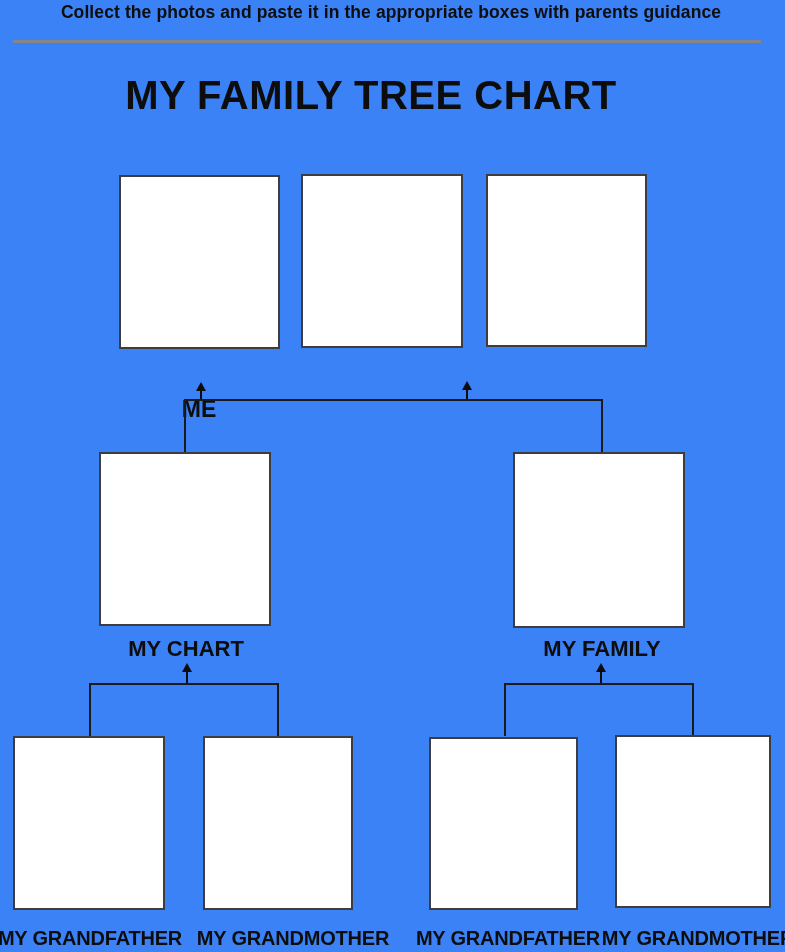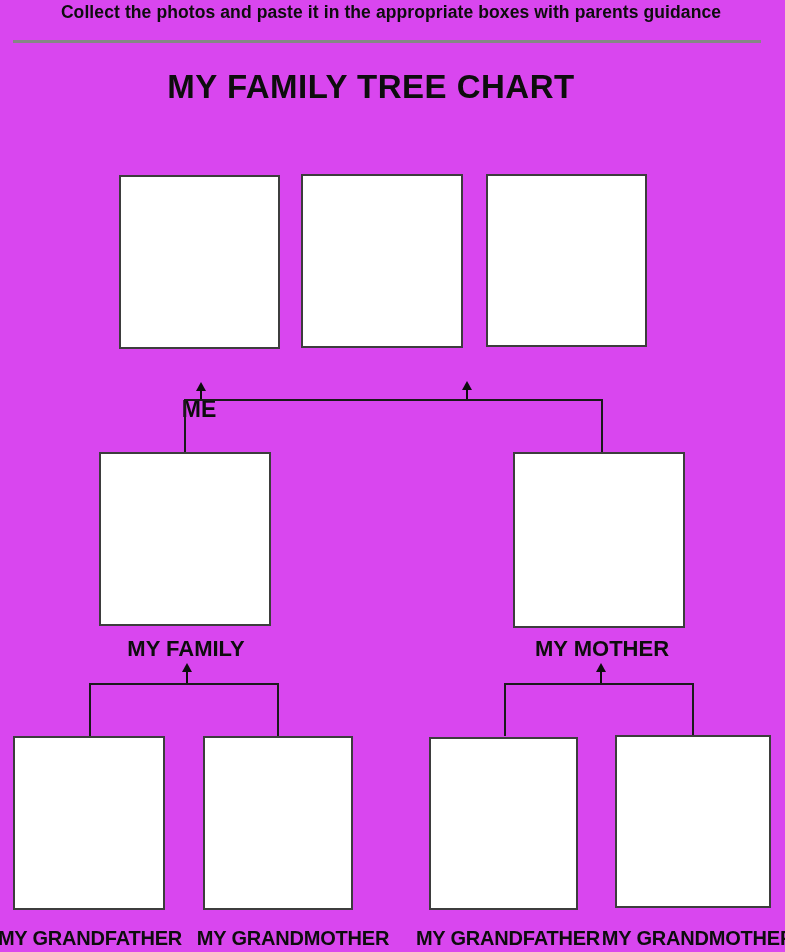--- a/index.html
+++ b/index.html
@@ -4,34 +4,34 @@
 <style>
   html, body {
     margin: 0;
     padding: 0;
     background: #ffffff;
   }
   #page {
     position: relative;
     width: 785px;
     height: 952px;
-    background: #d946ef;
+    background: #3b82f6;
     font-family: "Liberation Sans", "DejaVu Sans", sans-serif;
     color: #111;
     overflow: hidden;
   }
   .txt {
     position: absolute;
     font-weight: bold;
     white-space: nowrap;
     transform: translateX(-50%);
     color: #0d0d0d;
   }
   .instruction { font-size: 17.5px; line-height: 21px; letter-spacing: 0.1px; }
-  .title       { font-size: 33px;   line-height: 38px; letter-spacing: 0.5px; }
+  .title       { font-size: 40px;   line-height: 38px; letter-spacing: 0.5px; margin-top: 8px; }
   .lbl-me, .lbl-sib { font-size: 23px; line-height: 27px; }
   .lbl-parent  { font-size: 22px; line-height: 26px; }
   .lbl-gp      { font-size: 20px; line-height: 24px; letter-spacing: -0.2px; }
 
   .divider {
     position: absolute;
     left: 13px; top: 40px;
     width: 748px; height: 3px;
     background: #868686;
   }
@@ -128,22 +128,22 @@
     <div class="head"></div>
       <div class="stem"></div>
   </div>
   <div id="h-line-1" class="line"></div>
   <div id="v-line-1a" class="line"></div>
   <div id="v-line-1b" class="line"></div>
 
   <div id="box-father" class="pbox"></div>
   <div id="box-mother" class="pbox"></div>
 
-  <div id="lbl-father" class="txt lbl-parent">MY FAMILY</div>
-  <div id="lbl-mother" class="txt lbl-parent">MY MOTHER</div>
+  <div id="lbl-father" class="txt lbl-parent">MY CHART</div>
+  <div id="lbl-mother" class="txt lbl-parent">MY FAMILY</div>
 
   <div id="arrow-father" class="arrow">
     <div class="head"></div>
       <div class="stem"></div>
   </div>
   <div id="h-line-2a" class="line"></div>
   <div id="v-line-2a1" class="line"></div>
   <div id="v-line-2a2" class="line"></div>
 
   <div id="arrow-mother" class="arrow">

